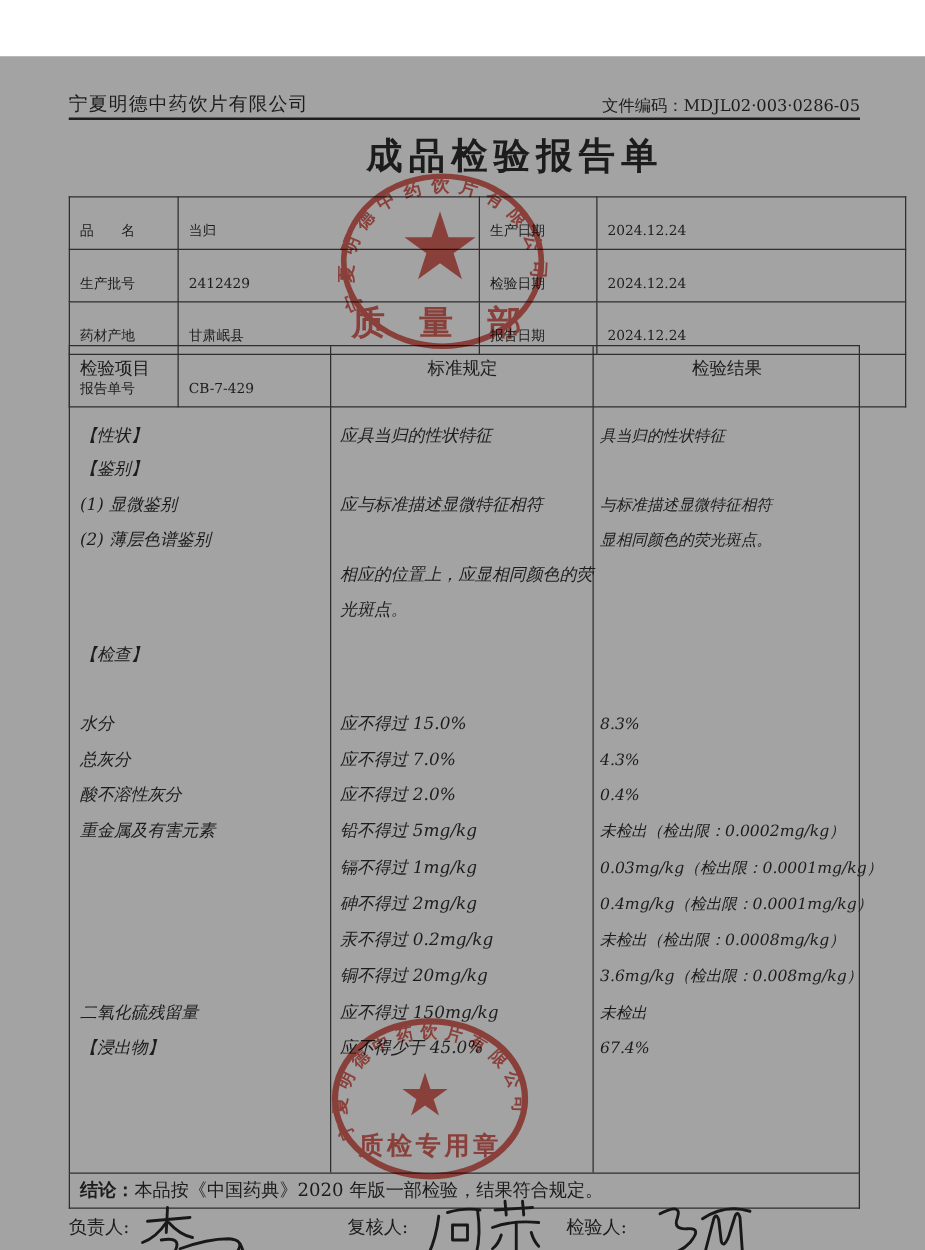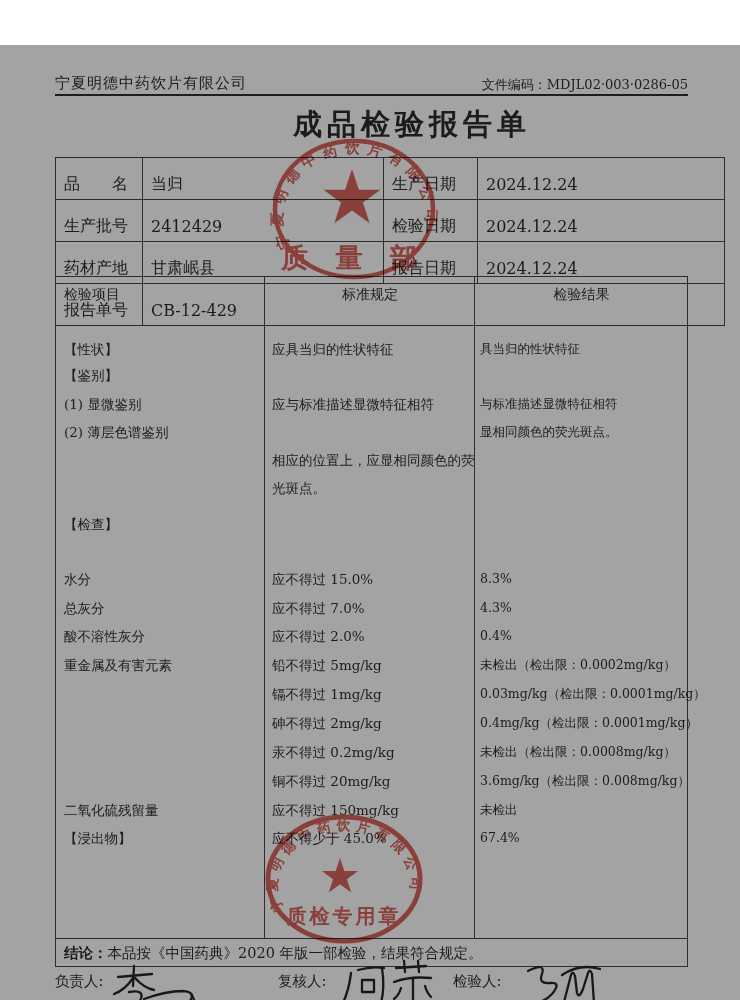--- a/index.html
+++ b/index.html
@@ -6,31 +6,31 @@
   .page{position:relative;width:740px;height:1000px;background:#a3a3a3;overflow:hidden;
         font-family:"DejaVu Serif","Liberation Serif",serif;color:#1c1c1c;margin-top:45px;}
   
   .company{position:absolute;left:55px;top:29px;font-size:15px;letter-spacing:1px;}
   .doccode{position:absolute;right:52px;top:31px;font-size:13px;}
   .head-rule{position:absolute;left:55px;top:49px;width:633px;height:2px;background:#1e1e1e;}
   .title{position:absolute;left:0;top:60px;width:740px;text-align:center;font-size:29px;font-weight:bold;
          font-family:"Liberation Sans","DejaVu Sans",sans-serif;letter-spacing:5px;padding-left:42px;}
   
   table.info{position:absolute;left:55px;top:112px;border-collapse:collapse;table-layout:fixed;width:633px;}
-  table.info td{border:1px solid #2e2e2e;height:29px;font-size:16px;padding:12px 0 0 8px;white-space:nowrap;overflow:visible;}
+  table.info td{border:1px solid #2e2e2e;height:29px;font-size:11px;padding:12px 0 0 8px;white-space:nowrap;overflow:visible;}
   td.w1{width:78px;} td.w2{width:232px;} td.w3{width:85px;} td.w4{width:238px;}
   
   .mtable{position:absolute;left:55px;top:231px;width:633px;height:663px;border:1px solid #2e2e2e;box-sizing:border-box;}
   .vd{position:absolute;top:0;bottom:0;width:1px;background:#2e2e2e;}
   .vd1{left:208px;} .vd2{left:418px;}
   .mhead{position:absolute;top:9px;font-size:14px;}
   .mh1{left:8px;}
   .mh2{left:209px;width:210px;text-align:center;}
   .mh3{left:419px;width:213px;text-align:center;}
-  .mrow{position:absolute;left:0;width:633px;height:20px;font-size:13.5px;line-height:20px;}
+  .mrow{position:absolute;left:0;width:633px;height:20px;font-size:13.5px;line-height:20px;font-style:italic;}
   .mrow span{position:absolute;top:0;white-space:nowrap;}
   .c1{left:8px;width:196px;}
   .c2{left:216px;width:200px;}
   .c3{left:424px;width:206px;font-size:12.5px;}
   
   .concl{position:absolute;left:55px;top:894px;width:633px;height:28px;border:1px solid #2e2e2e;
          border-top:none;box-sizing:border-box;line-height:27px;padding-left:8px;font-size:14.5px;}
   .concl b{font-weight:bold;}
   .sigline{position:absolute;top:927px;font-size:14.5px;}
   .f1{left:55px;} .f2{left:278px;} .f3{left:453px;}
@@ -67,21 +67,21 @@
       <td class="w4">2024.12.24</td>
     </tr>
     <tr>
       <td class="w1">药材产地</td>
       <td class="w2">甘肃岷县</td>
       <td class="w3">报告日期</td>
       <td class="w4">2024.12.24</td>
     </tr>
     <tr>
       <td class="w1">报告单号</td>
-      <td colspan="3">CB-12-429</td>
+      <td colspan="3">CB-7-429</td>
     </tr>
   </tbody>
     </table>
 
   <div class="mtable">
     <div class="vd vd1"></div>
     <div class="vd vd2"></div>
     <div class="mhead mh1">检验项目</div>
     <div class="mhead mh2">标准规定</div>
     <div class="mhead mh3">检验结果</div>

